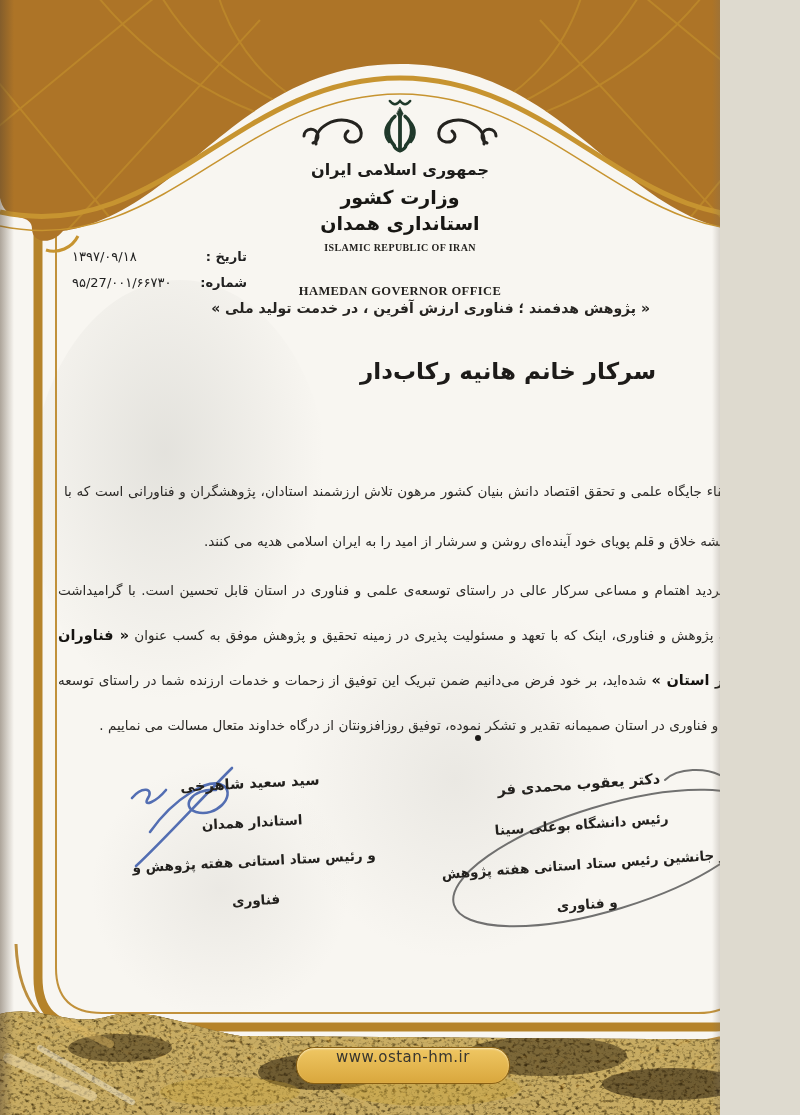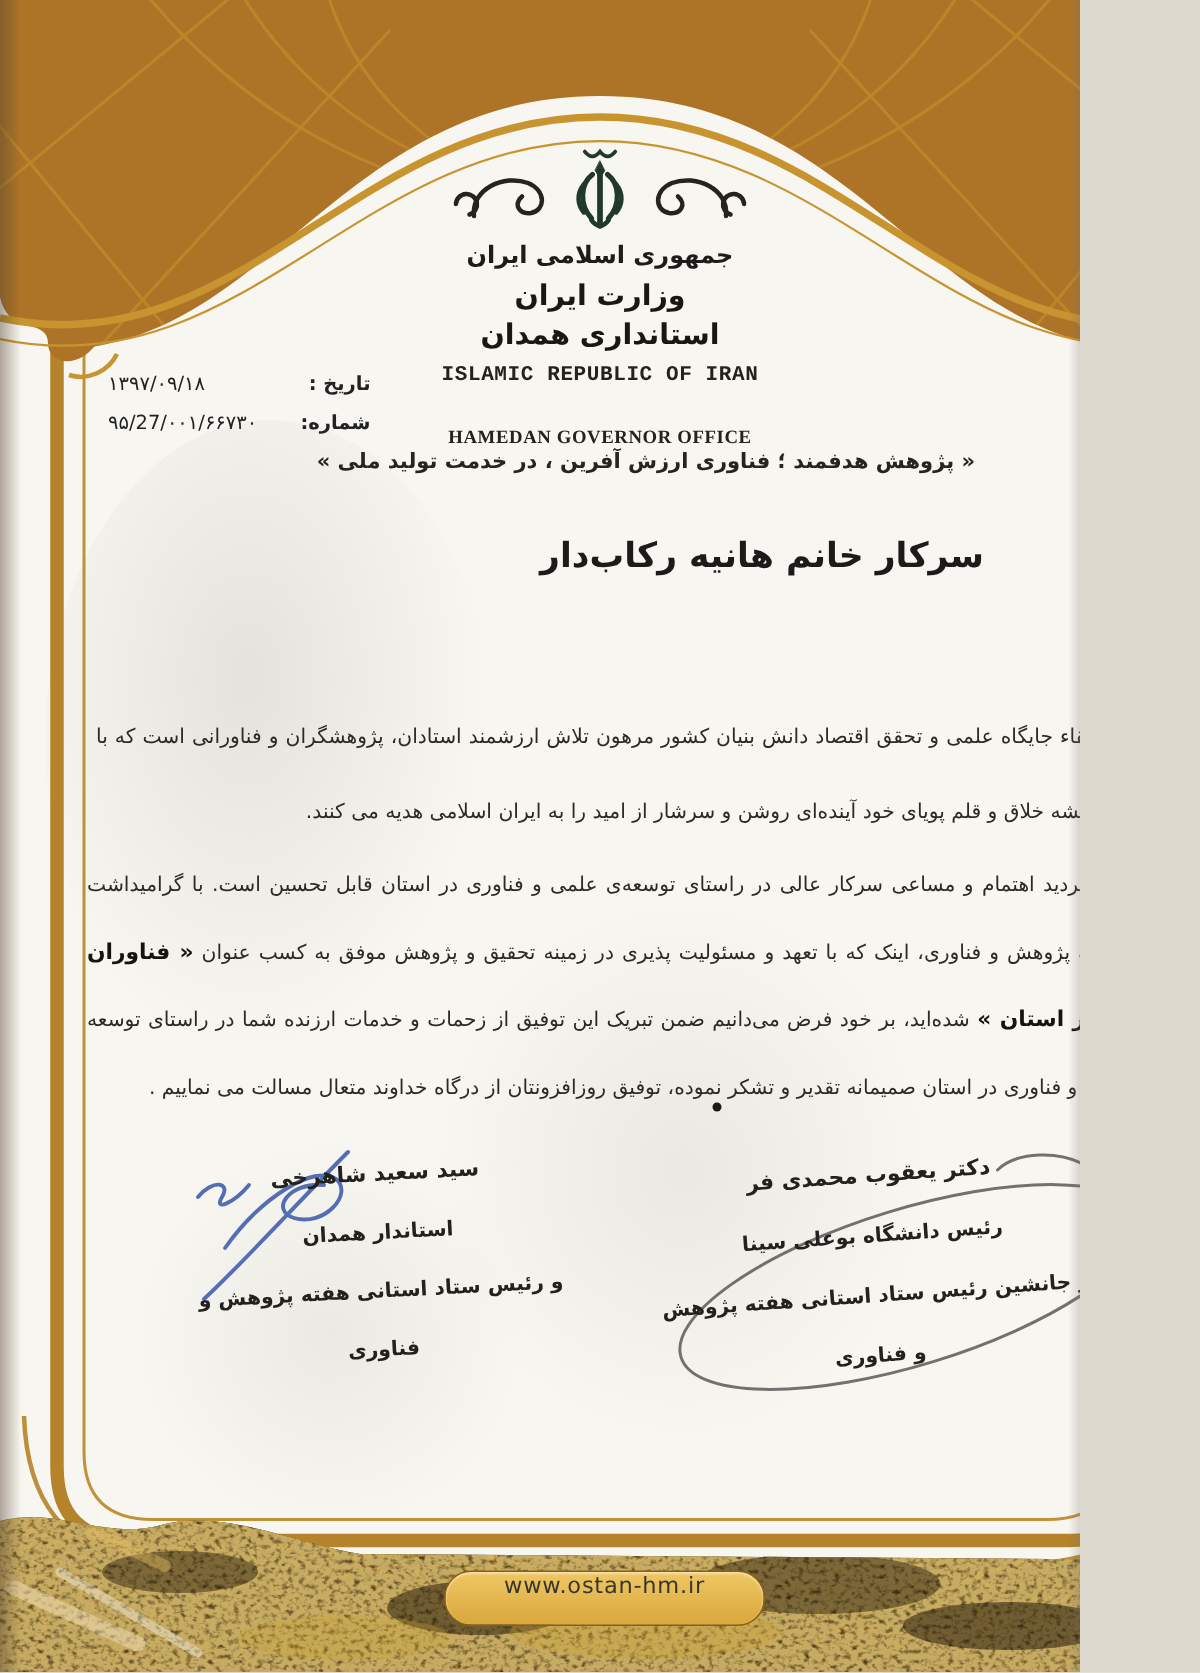--- a/index.html
+++ b/index.html
@@ -19,21 +19,21 @@
        background:linear-gradient(90deg,rgba(82,66,48,.45),rgba(82,66,48,0));}
   .edge-shadow-right{right:0;top:0;width:8px;height:1115px;
        background:linear-gradient(270deg,rgba(120,110,95,.25),rgba(120,110,95,0));}
 
   
   .hdr{left:200px;width:400px;text-align:center;direction:rtl;}
   .hdr-fa1{top:160px;font-size:16px;font-weight:bold;letter-spacing:.5px;color:#1d1c1a;}
   .hdr-fa2{top:186px;font-size:19px;font-weight:bold;color:#181714;}
   .hdr-fa3{top:212px;font-size:19px;font-weight:bold;color:#181714;}
   .hdr-en{font-family:"Liberation Serif",serif;font-weight:bold;color:#24221f;letter-spacing:.4px;}
-  .hdr-en1{top:242px;font-size:14px;font-family:Liberation Mono, monospace;}
+  .hdr-en1{top:242px;font-size:10px;}
   .hdr-en2{top:256px;font-size:12.5px;margin-top:28px;}
 
   
   .refblock{left:72px;top:244px;width:175px;direction:rtl;font-size:13px;color:#222;}
   .refrow{display:flex;justify-content:space-between;line-height:26px;}
   .reflabel{font-weight:bold;}
 
   
   .slogan{left:180px;top:300px;width:470px;text-align:right;direction:rtl;
           font-size:14px;font-weight:bold;color:#262421;}
@@ -120,21 +120,21 @@
   <svg class="abs" style="left:300px;top:114px" width="66" height="38" viewBox="0 0 66 38" fill="none" stroke="#24231f" stroke-width="3" stroke-linecap="round">
     <path d="M4,22 a7,7 0 1 1 9,7"></path>
     <path d="M16,30 C14,12 36,2 52,8 C64,13 64,26 54,28 C46,29 42,22 48,17"></path>
   </svg>
   <svg class="abs" style="left:434px;top:114px" width="66" height="38" viewBox="0 0 66 38" fill="none" stroke="#24231f" stroke-width="3" stroke-linecap="round">
     <path d="M62,22 a7,7 0 1 0 -9,7"></path>
     <path d="M50,30 C52,12 30,2 14,8 C2,13 2,26 12,28 C20,29 24,22 18,17"></path>
   </svg>
 
   <div class="abs hdr hdr-fa1">جمهوری اسلامی ایران</div>
-  <div class="abs hdr hdr-fa2">وزارت ایران</div>
+  <div class="abs hdr hdr-fa2">وزارت کشور</div>
   <div class="abs hdr hdr-fa3">استانداری همدان</div>
   <div class="abs hdr hdr-en hdr-en1">ISLAMIC REPUBLIC OF IRAN</div>
   <div class="abs hdr hdr-en hdr-en2">HAMEDAN GOVERNOR OFFICE</div>
 
   <div class="abs refblock">
     <div class="refrow">
       <span class="reflabel">تاریخ :</span>
       <span>۱۳۹۷/۰۹/۱۸</span>
     </div>
     <div class="refrow">

